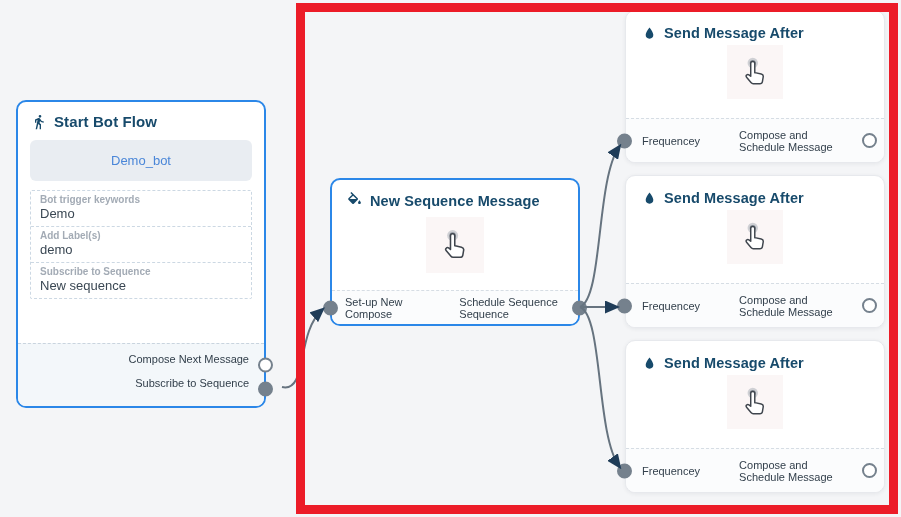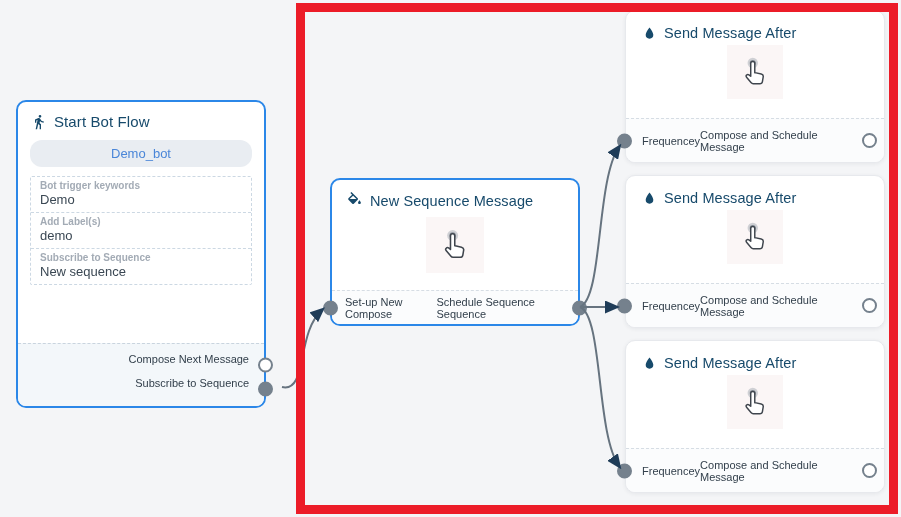--- a/index.html
+++ b/index.html
@@ -10,29 +10,29 @@
     position:relative;
     overflow:hidden;
   }
   .canvas { position:absolute; inset:0; width:901px; height:517px; }
 
   
   .node { position:absolute; background:#fff; border-radius:10px; z-index:2; }
   .node.selected { border:2px solid #2b87e8; }
   .node.plain { border:1px solid #e7e9ed; box-shadow:0 1px 4px rgba(25,39,60,.07); }
   .node-header { display:flex; align-items:center; gap:7px; padding:12px 14px 4px; }
-  .node-title { font-size:14.5px; font-weight:normal; color:#174a6b; letter-spacing:.1px; }
+  .node-title { font-size:14.5px; font-weight:bold; color:#174a6b; letter-spacing:.1px; }
   .n-icon { flex:0 0 auto; display:inline-flex; }
 
   
   #start-node { left:16px; top:100px; width:250px; height:308px; }
   #start-node .node-header { padding:11px 13px 5px; }
   #start-node .node-title { font-size:15px; }
   .bot-pill {
-    margin:5px 12px 9px; height:27px; background:#e9edf2; border-radius:12px;
+    margin:5px 12px 9px; height:41px; background:#e9edf2; border-radius:6px;
     display:flex; align-items:center; justify-content:center;
     color:#4a86d8; font-size:13px;
   }
   .fields { margin:0 12px; border:1px dashed #ccd8e3; border-radius:2px; background:#fff; }
   .field { padding:3px 9px 5px; border-bottom:1px dashed #ccd8e3; }
   .field:last-child { border-bottom:none; }
   .field-label { display:block; font-size:10px; color:#a3abb5; margin-bottom:1px;font-weight:bold; }
   .field-value { display:block; font-size:13px; color:#3a4753; }
   .start-footer {
     position:absolute; left:0; right:0; bottom:0; top:241px;
@@ -51,21 +51,21 @@
   .port.on-left  { left:-9px;  top:50%; transform:translateY(-50%); }
 
   
   #seq-node { left:330px; top:178px; width:250px; height:148px; }
   .hand-box { width:58px; height:56px; margin:4px auto 0; background:#fbf6f6;
     display:flex; align-items:center; justify-content:center; }
   .node-footer {
     position:absolute; left:0; right:0; bottom:0; height:34px;
     border-top:1px dashed #d6dde4; background:#fbfcfd; border-radius:0 0 8px 8px;
     display:flex; align-items:center; justify-content:flex-end;
-    padding:0 13px; font-size:11px; color:#33404c;
+    padding:0 13px; font-size:11px; color:#33404c;gap:39px;
   }
 
   
   .msg-node { left:625px; width:260px; height:153px; }
   #msg-node-1 { top:10px; } #msg-node-2 { top:175px; } #msg-node-3 { top:340px; }
   .msg-node .node-header { padding:14px 16px 2px; }
   .msg-node .hand-box { width:56px; height:54px; margin-top:2px; }
   .msg-node .node-footer { height:44px; border-radius:0 0 9px 9px; padding:0 7px 0 16px; }
   .out-group { display:flex; align-items:center; gap:8px; }
   .out-group .port { position:static; flex:0 0 auto; }

